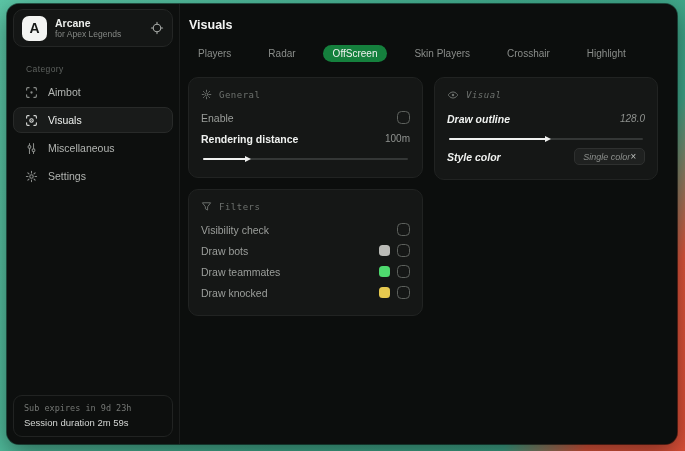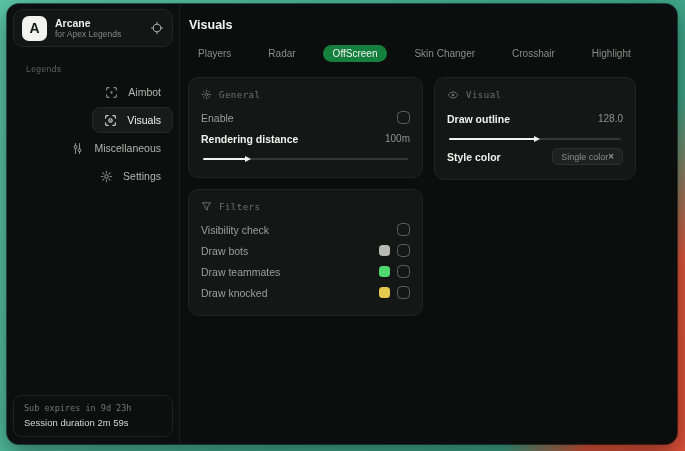--- a/index.html
+++ b/index.html
@@ -21,41 +21,41 @@
     margin:5px 6px 0; background:#141615; border:1px solid #242625; border-radius:10px;
     padding:5px 8px; display:flex; align-items:center; gap:8px; height:38px; flex:none;
   }
   .logo { width:25px; height:25px; background:#f3f4f2; color:#15171 6; color:#151716; border-radius:7px;
     display:flex; align-items:center; justify-content:center; font-weight:700; font-size:14px; flex:none; }
   .app-text { display:flex; flex-direction:column; line-height:1.15; }
   .app-name { font-size:10.5px; font-weight:700; color:#eceeec; }
   .app-sub { font-size:8.5px; color:#858885; margin-top:1px; }
   .header-target { margin-left:auto; color:#a3a6a3; display:flex; }
   .category { margin:17px 0 5px 19px; font-size:8.5px; color:#5e625f; letter-spacing:.4px; }
-  .nav { display:flex; flex-direction:column; gap:2px; margin:0 6px;align-items:flex-end; }
+  .nav { display:flex; flex-direction:column; gap:2px; margin:0 6px; }
   .nav-item {
     display:flex; align-items:center; gap:10px; height:26px; padding:0 11px;
     border-radius:8px; color:#b2b5b2; font-size:10.5px; border:1px solid transparent; cursor:default;
   }
   .nav-item .nicon { color:#898c89; display:flex; flex:none; }
   .nav-item.active { background:#191b1a; border-color:#282a29; color:#eff1ef; }
   .nav-item.active .nicon { color:#d6d8d6; }
   .side-spacer { flex:1; }
   .side-footer { margin:0 6px 7px; border:1px solid #212322; border-radius:9px; padding:7px 10px 8px; }
   .sf1 { font-family:"DejaVu Sans Mono", monospace; font-size:8.5px; color:#747774; }
   .sf2 { font-size:9.5px; color:#d5d7d5; margin-top:4px; }
   
   .main { flex:1; padding:14px 10px 0 8px; display:flex; flex-direction:column; background:#0c0e0d; }
   .page-title { font-size:12.5px; font-weight:700; color:#f2f3f2; margin-left:1px; }
   .tabs { display:flex; align-items:center; gap:17px; margin-top:13px; }
   .tab { font-size:10px; color:#8a8d8a; padding:3px 10px; border-radius:999px; white-space:nowrap; cursor:default; }
   .tab.active { background:#15803d; color:#f0f1f0; }
   .content { display:flex; gap:11px; margin-top:15px; align-items:flex-start; }
   .col-left { width:235px; flex:none; display:flex; flex-direction:column; gap:11px; }
-  .col-right { width:202px; flex:none; }
+  .col-right { width:224px; flex:none;font-style:italic; }
   .card { background:#151716; border:1px solid #212322; border-radius:10px; padding:9px 12px 12px; width:100%; }
   .card-header {
     display:flex; align-items:center; gap:7px; color:#6d716e;
     font-family:"DejaVu Sans Mono", monospace; font-size:9px; letter-spacing:.5px; margin:2px 0 7px;
   }
   .card-header .hicon { display:flex; color:#6d716e; }
   .row { display:flex; align-items:center; justify-content:space-between; min-height:21px; }
   .row-label { font-size:10.5px; color:#9b9e9b; }
   .row-label.strong { color:#eff1ef; font-weight:700; }
   .row-value { font-size:10px; color:#8f928f; }
@@ -91,21 +91,21 @@
         <div class="app-sub">for Apex Legends</div>
       </div>
       <span class="header-target">
         <svg width="14" height="14" viewBox="0 0 16 16" fill="none" stroke="currentColor" stroke-width="1.3" stroke-linecap="round">
           <circle cx="8" cy="8" r="4.3"></circle>
           <path d="M8 1.6v2.2 M8 12.2v2.2 M1.6 8h2.2 M12.2 8h2.2"></path>
         </svg>
       </span>
     </div>
 
-    <div class="category">Legends</div>
+    <div class="category">Category</div>
 
     <div class="nav">
       <div class="nav-item">
         <span class="nicon">
           <svg width="13" height="13" viewBox="0 0 16 16" fill="none" stroke="currentColor" stroke-width="1.4" stroke-linecap="round">
             <path d="M2 5V3.3C2 2.6 2.6 2 3.3 2H5 M11 2h1.7C13.4 2 14 2.6 14 3.3V5 M14 11v1.7c0 .7-.6 1.3-1.3 1.3H11 M5 14H3.3C2.6 14 2 13.4 2 12.7V11"></path>
             <circle cx="8" cy="8" r="1.4" fill="currentColor" stroke="none"></circle>
           </svg>
         </span>
         <span>Aimbot</span>
@@ -150,21 +150,21 @@
   </div>
 
   <div class="main">
 
     <div class="page-title">Visuals</div>
 
     <div class="tabs">
       <div class="tab">Players</div>
       <div class="tab">Radar</div>
       <div class="tab active">OffScreen</div>
-      <div class="tab">Skin Changer</div>
+      <div class="tab">Skin Players</div>
       <div class="tab">Crosshair</div>
       <div class="tab">Highlight</div>
     </div>
 
     <div class="content">
       <div class="col-left">
 
         <div class="card">
           <div class="card-header">
             <span class="hicon">

